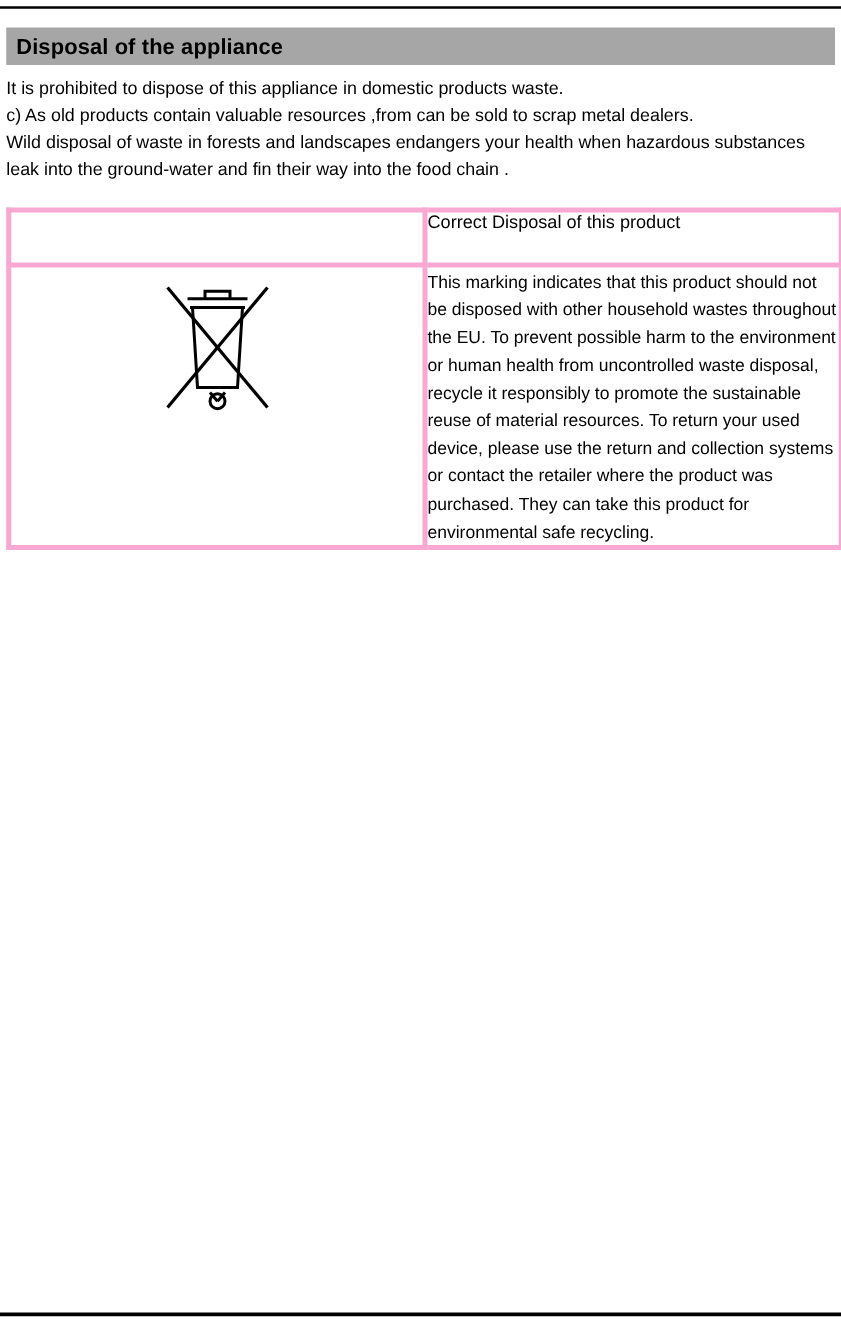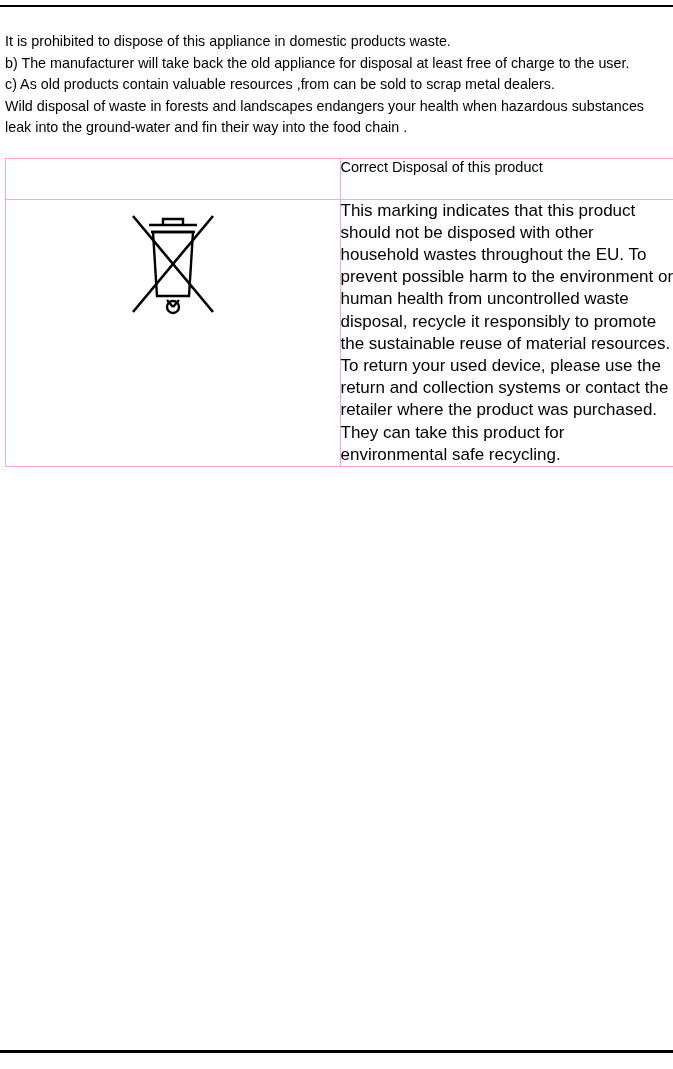--- a/index.html
+++ b/index.html
@@ -65,42 +65,42 @@
   .body-text p {
     margin: 0 0 0 0;
   }
   table.disposal-table {
     margin-top: 19px;
     border-collapse: collapse;
     width: 670px;
     table-layout: fixed;
   }
   table.disposal-table td {
-    border: 1px solid #f9a8d4;
+    border: 4px solid #f9a8d4;
     vertical-align: top;
     padding: 0;
   }
   td.icon-cell {
     width: 128px;
     text-align: center;
     vertical-align: middle;
     padding: 10px 0 10px 0;
   }
   td.head-cell {
     height: 40px;
     padding: 11px 0 9px 12px;
     font-size: 14.5px;
     vertical-align: middle;
   }
   td.blank-cell {
     height: 40px;
   }
   td.text-cell {
     padding: 10px 4px 10px 12px;
-    font-size: 17px;
+    font-size: 14px;
     line-height: 22.2px;
   }
   .wee-icon {
     width: 100px;
     height: 155px;
     display: inline-block;
     position: relative;
   }
   .wee-bar {
     width: 80px;
@@ -111,24 +111,26 @@
 </style>
 </head>
 <body>
 
 <div class="page">
 
   <div class="rule-top"></div>
 
   <div class="content">
 
+    <div class="section-title-bar">
+      <span class="title">Disposal of the appliance</span>
+    </div>
 
     <div class="body-text">
       <p>It is prohibited to dispose of this appliance in domestic products waste.</p>
-      <p>b)   The manufacturer will take back the old appliance for disposal at least free of charge to the user.</p>
       <p>c)   As old products contain valuable resources ,from can be sold to scrap metal dealers.</p>
       <p>Wild disposal of waste in forests and landscapes endangers your health when hazardous substances leak into the ground-water and fin their way into the food chain .</p>
     </div>
 
     <table class="disposal-table">
       <tbody>
           <tr>
         <td class="blank-cell"></td>
         <td class="head-cell">Correct Disposal of this product</td>
       </tr>

